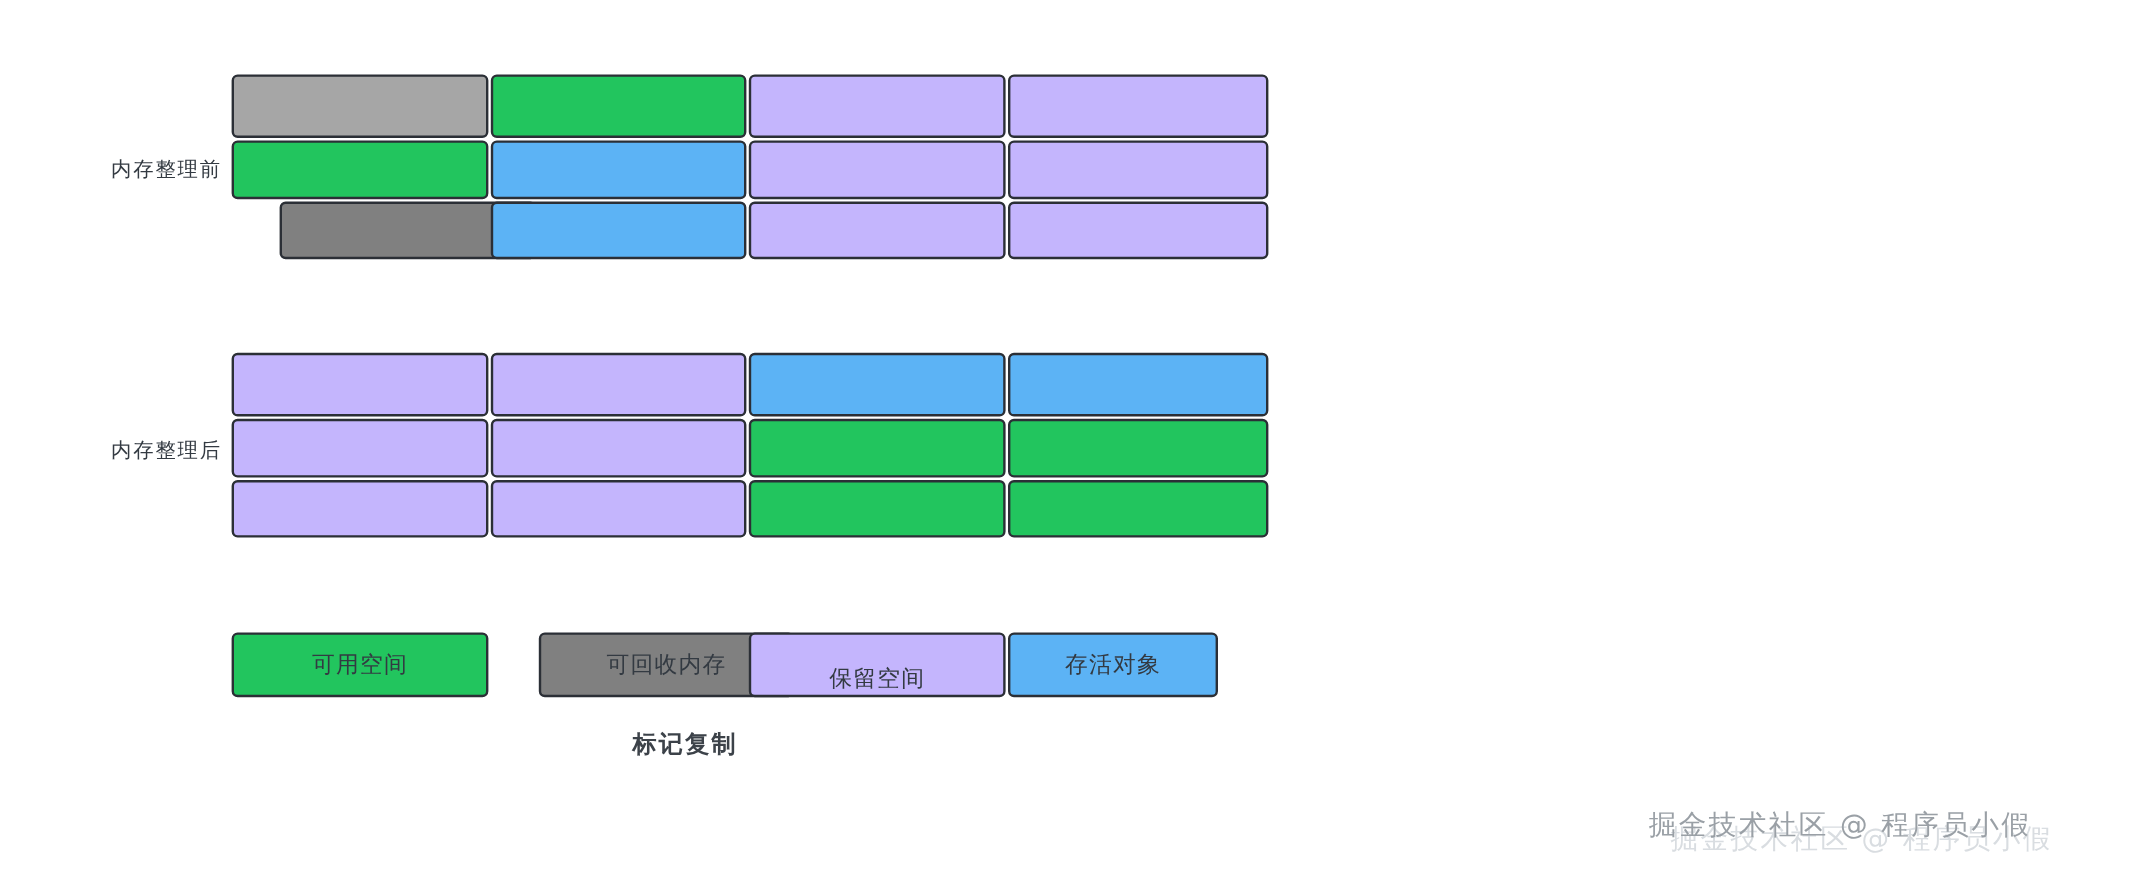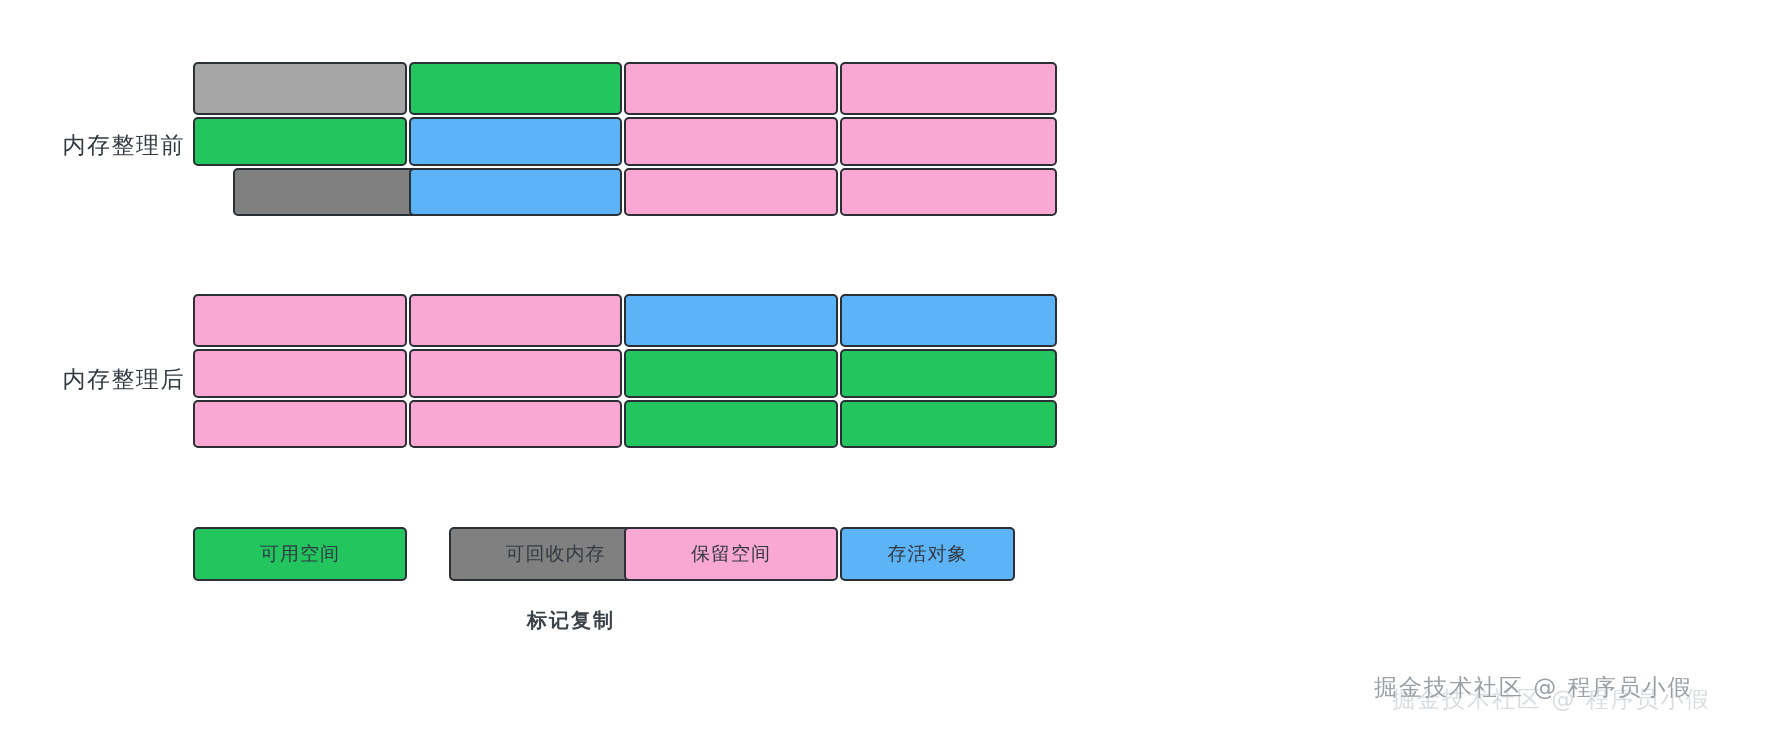--- a/index.html
+++ b/index.html
@@ -22,27 +22,27 @@
     display:flex;
     align-items:center;
     justify-content:center;
     font-size:19px;
     color:#333a42;
     letter-spacing:1px;
   }
   .c-free{background:#22c55e;}
   .c-reclaim{background:#a6a6a6;}
   .c-reclaim-dark{background:#808080;margin-left:40px;}
-  .c-reserved{background:#f9a8d4;}
+  .c-reserved{background:#c4b5fd;align-items:flex-end;}
   .c-live{background:#5cb3f5;}
 
   
   .row-label{
     position:absolute;
-    font-size:23px;
+    font-size:17px;
     color:#333a42;
     letter-spacing:1.5px;
     white-space:nowrap;
     text-align:right;
   }
 
   
   .caption{
     position:absolute;
     font-size:20px;

